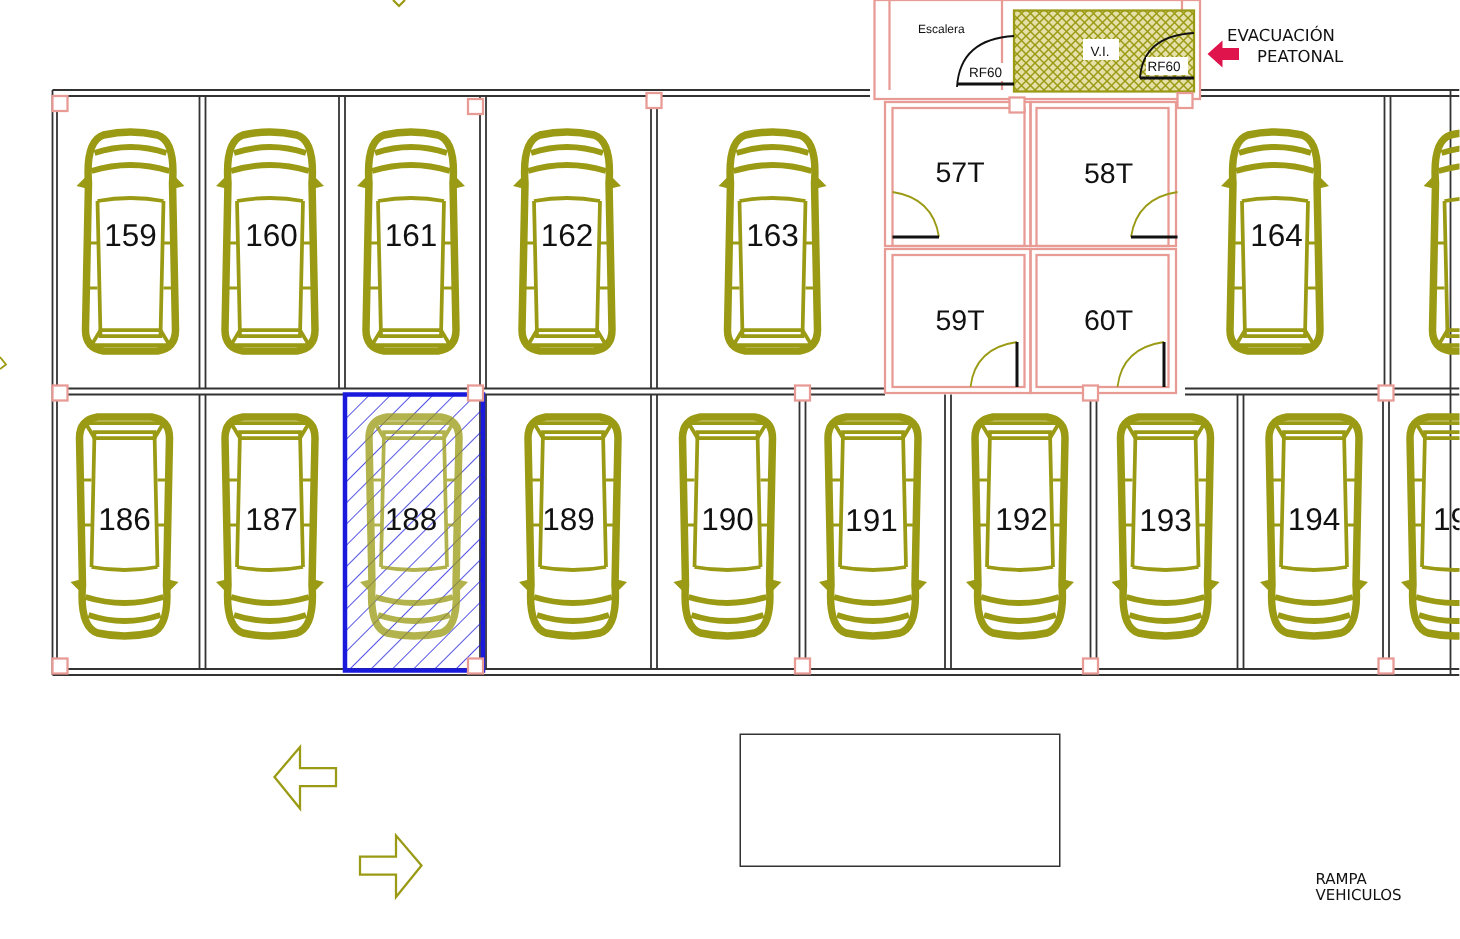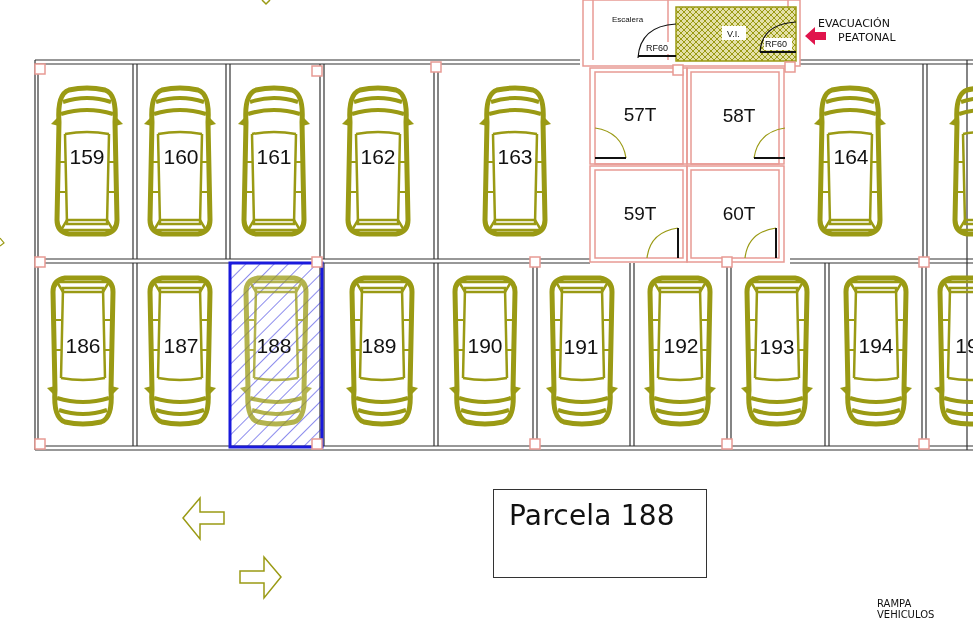--- a/index.html
+++ b/index.html
@@ -4,21 +4,21 @@
 <style>
   html,body{margin:0;padding:0;background:#ffffff;}
   body{width:973px;height:626px;position:relative;overflow:hidden;font-family:"Liberation Sans",sans-serif;}
   .plan{position:absolute;left:0;top:0;}
   .num{font-family:"Liberation Sans",sans-serif;font-size:21px;fill:#111;text-anchor:middle;}
   .room{font-family:"Liberation Sans",sans-serif;font-size:19px;fill:#111;text-anchor:middle;}
   .small{font-family:"Liberation Sans",sans-serif;font-size:9px;fill:#111;}
   .lbl{font-family:"DejaVu Sans",sans-serif;font-size:11px;fill:#111;}
   .info-box{position:absolute;left:493px;top:489px;width:214px;height:89px;border:1.3px solid #333;box-sizing:border-box;padding:10px 0 0 15px;}
   .info-line{font-family:"DejaVu Sans",sans-serif;font-size:28px;line-height:32px;color:#111;letter-spacing:0.2px;}
-  .ramp{position:absolute;left:877px;top:598px;font-family:"DejaVu Sans",sans-serif;font-size:10px;line-height:11px;color:#111;}
+  .ramp{position:absolute;left:877px;top:581px;font-family:"DejaVu Sans",sans-serif;font-size:10px;line-height:11px;color:#111;}
   .ramp div{white-space:nowrap;}
 </style>
 </head>
 <body>
 
 <svg class="plan" width="973" height="626" viewBox="0 0 973 626" xmlns="http://www.w3.org/2000/svg">
   <defs>
     <pattern id="hatch" patternUnits="userSpaceOnUse" width="10" height="10" patternTransform="rotate(45)">
       <line x1="0" y1="0" x2="0" y2="10" stroke="#1a1adc" stroke-width="1"></line>
     </pattern>
@@ -224,19 +224,18 @@
   </g>
   <g>
     <path d="M262,0 L266,4 L270,0" fill="none" stroke="#9a9a14" stroke-width="1.5"></path>
   </g>
   <g>
     <path d="M0,238 L4,243 L0,246" fill="none" stroke="#9a9a14" stroke-width="1.2"></path>
   </g>
 </svg>
 
 <div class="info-box">
-  <div class="info-line">Parcela 188</div>
 </div>
 
 <div class="ramp">
   <div>RAMPA</div>
   <div>VEHICULOS</div>
 </div>
 
 </body></html>

